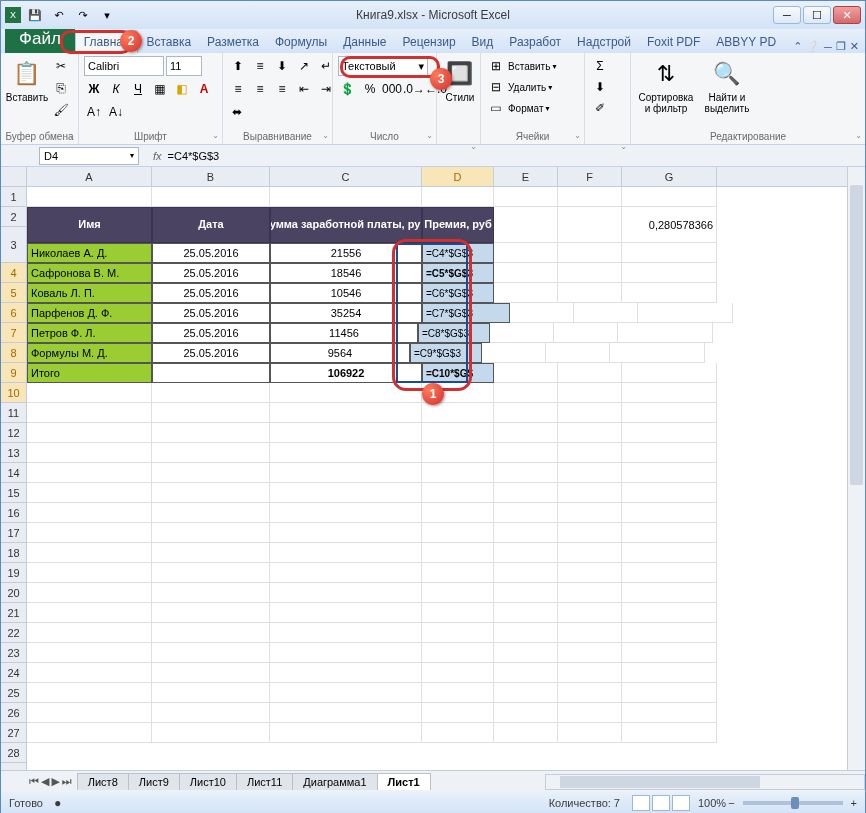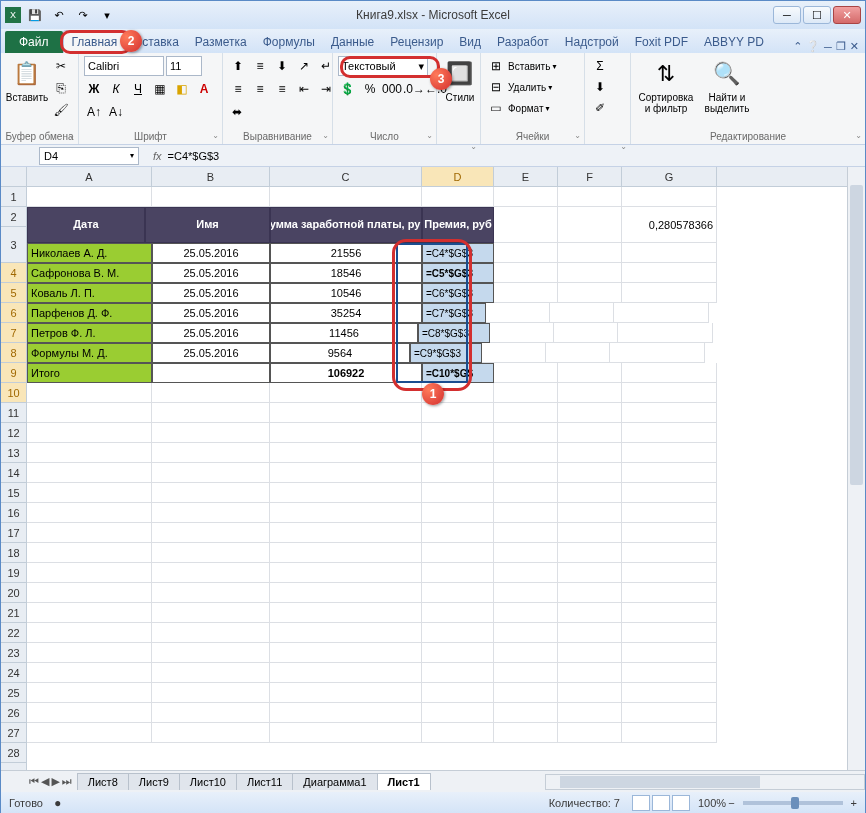--- a/index.html
+++ b/index.html
@@ -11,21 +11,21 @@
 .titlebar .excel-icon { width: 16px; height: 16px; background: #217346; color: #fff; font-size: 9px; display: flex; align-items: center; justify-content: center; margin-right: 4px; }
 .titlebar .qat { display: flex; gap: 4px; }
 .titlebar .qat .qbtn { width: 20px; height: 20px; display: flex; align-items: center; justify-content: center; cursor: pointer; border-radius: 2px; }
 .titlebar .title { position: absolute; left: 50%; transform: translateX(-50%); font-size: 12px; color: #3b3b3b; }
 .titlebar .winbtns { margin-left: auto; display: flex; gap: 2px; }
 .titlebar .winbtns .wbtn { width: 28px; height: 18px; border: 1px solid #9bb7d9; background: linear-gradient(#f7fafd,#dde9f7); border-radius: 3px; display: flex; align-items: center; justify-content: center; cursor: pointer; }
 .titlebar .winbtns .close { background: linear-gradient(#f1a0a0,#d46a6a); border-color: #a94444; color: #fff; }
 
 
 .ribbon-tabs { height: 24px; background: linear-gradient(#e8f0fa,#d3e3f7); display: flex; align-items: flex-end; padding-left: 4px; gap: 0; }
-.ribbon-tabs .file { background: #1e7145; color: #fff; padding: 4px 14px; font-size: 12px; cursor: pointer; border-radius: 2px 2px 0 0; }
+.ribbon-tabs .file { background: #1e7145; color: #fff; padding: 4px 14px; font-size: 17px; cursor: pointer; border-radius: 2px 2px 0 0; }
 .ribbon-tabs .tab { padding: 4px 8px; font-size: 12px; color: #3b5b8c; cursor: pointer; }
 .ribbon-tabs .tab.active { background: #f5f6f7; border: 1px solid #b6c8e0; border-bottom: none; border-radius: 3px 3px 0 0; }
 .ribbon-tabs .help { margin-left: auto; display: flex; gap: 4px; padding-right: 6px; align-items: center; }
 .ribbon-tabs .help span { color: #3b5b8c; cursor: pointer; }
 
 
 .ribbon { height: 92px; background: #f5f6f7; border-bottom: 1px solid #c5d2e6; display: flex; }
 .group { border-right: 1px solid #d6dfe8; display: flex; flex-direction: column; }
 .group .content { flex: 1; display: flex; align-items: flex-start; padding: 3px 5px; gap: 3px; }
 .group .label { text-align: center; font-size: 10px; color: #6a6a6a; padding-bottom: 2px; position: relative; }
@@ -339,22 +339,22 @@
         <div class="crow">
           <div class="cell " style="width: 125px;"></div>
           <div class="cell " style="width: 118px;"></div>
           <div class="cell " style="width: 152px;"></div>
           <div class="cell " style="width: 72px;"></div>
           <div class="cell " style="width: 64px;"></div>
           <div class="cell " style="width: 64px;"></div>
           <div class="cell " style="width: 95px;"></div>
         </div>
         <div class="crow tall">
+          <div class="cell hdr-cell" style="width: 125px;">Имя</div>
           <div class="cell hdr-cell" style="width: 118px;">Дата</div>
-          <div class="cell hdr-cell" style="width: 125px;">Имя</div>
           <div class="cell hdr-cell" style="width: 152px;">Сумма заработной платы, руб.</div>
           <div class="cell hdr-cell" style="width: 72px;">Премия, руб</div>
           <div class="cell " style="width: 64px;"></div>
           <div class="cell " style="width: 64px;"></div>
           <div class="cell coef-v" style="width: 95px;">0,280578366</div>
         </div>
         <div class="crow">
           <div class="cell name-cell" style="width: 125px;">Николаев А. Д.</div>
           <div class="cell data-cell" style="width: 118px;">25.05.2016</div>
           <div class="cell data-cell" style="width: 152px;">21556</div>
@@ -378,21 +378,21 @@
           <div class="cell data-cell" style="width: 152px;">10546</div>
           <div class="cell sel-cell" style="width: 72px;">=C6*$G$3</div>
           <div class="cell " style="width: 64px;"></div>
           <div class="cell " style="width: 64px;"></div>
           <div class="cell " style="width: 95px;"></div>
         </div>
         <div class="crow">
           <div class="cell name-cell" style="width: 125px;">Парфенов Д. Ф.</div>
           <div class="cell data-cell" style="width: 118px;">25.05.2016</div>
           <div class="cell data-cell" style="width: 152px;">35254</div>
-          <div class="cell sel-cell" style="width: 64px;">=C7*$G$3</div>
+          <div class="cell sel-cell" style="width: 88px;">=C7*$G$3</div>
           <div class="cell " style="width: 64px;"></div>
           <div class="cell " style="width: 64px;"></div>
           <div class="cell " style="width: 95px;"></div>
         </div>
         <div class="crow">
           <div class="cell name-cell" style="width: 125px;">Петров Ф. Л.</div>
           <div class="cell data-cell" style="width: 118px;">25.05.2016</div>
           <div class="cell data-cell" style="width: 148px;">11456</div>
           <div class="cell sel-cell" style="width: 72px;">=C8*$G$3</div>
           <div class="cell " style="width: 64px;"></div>

